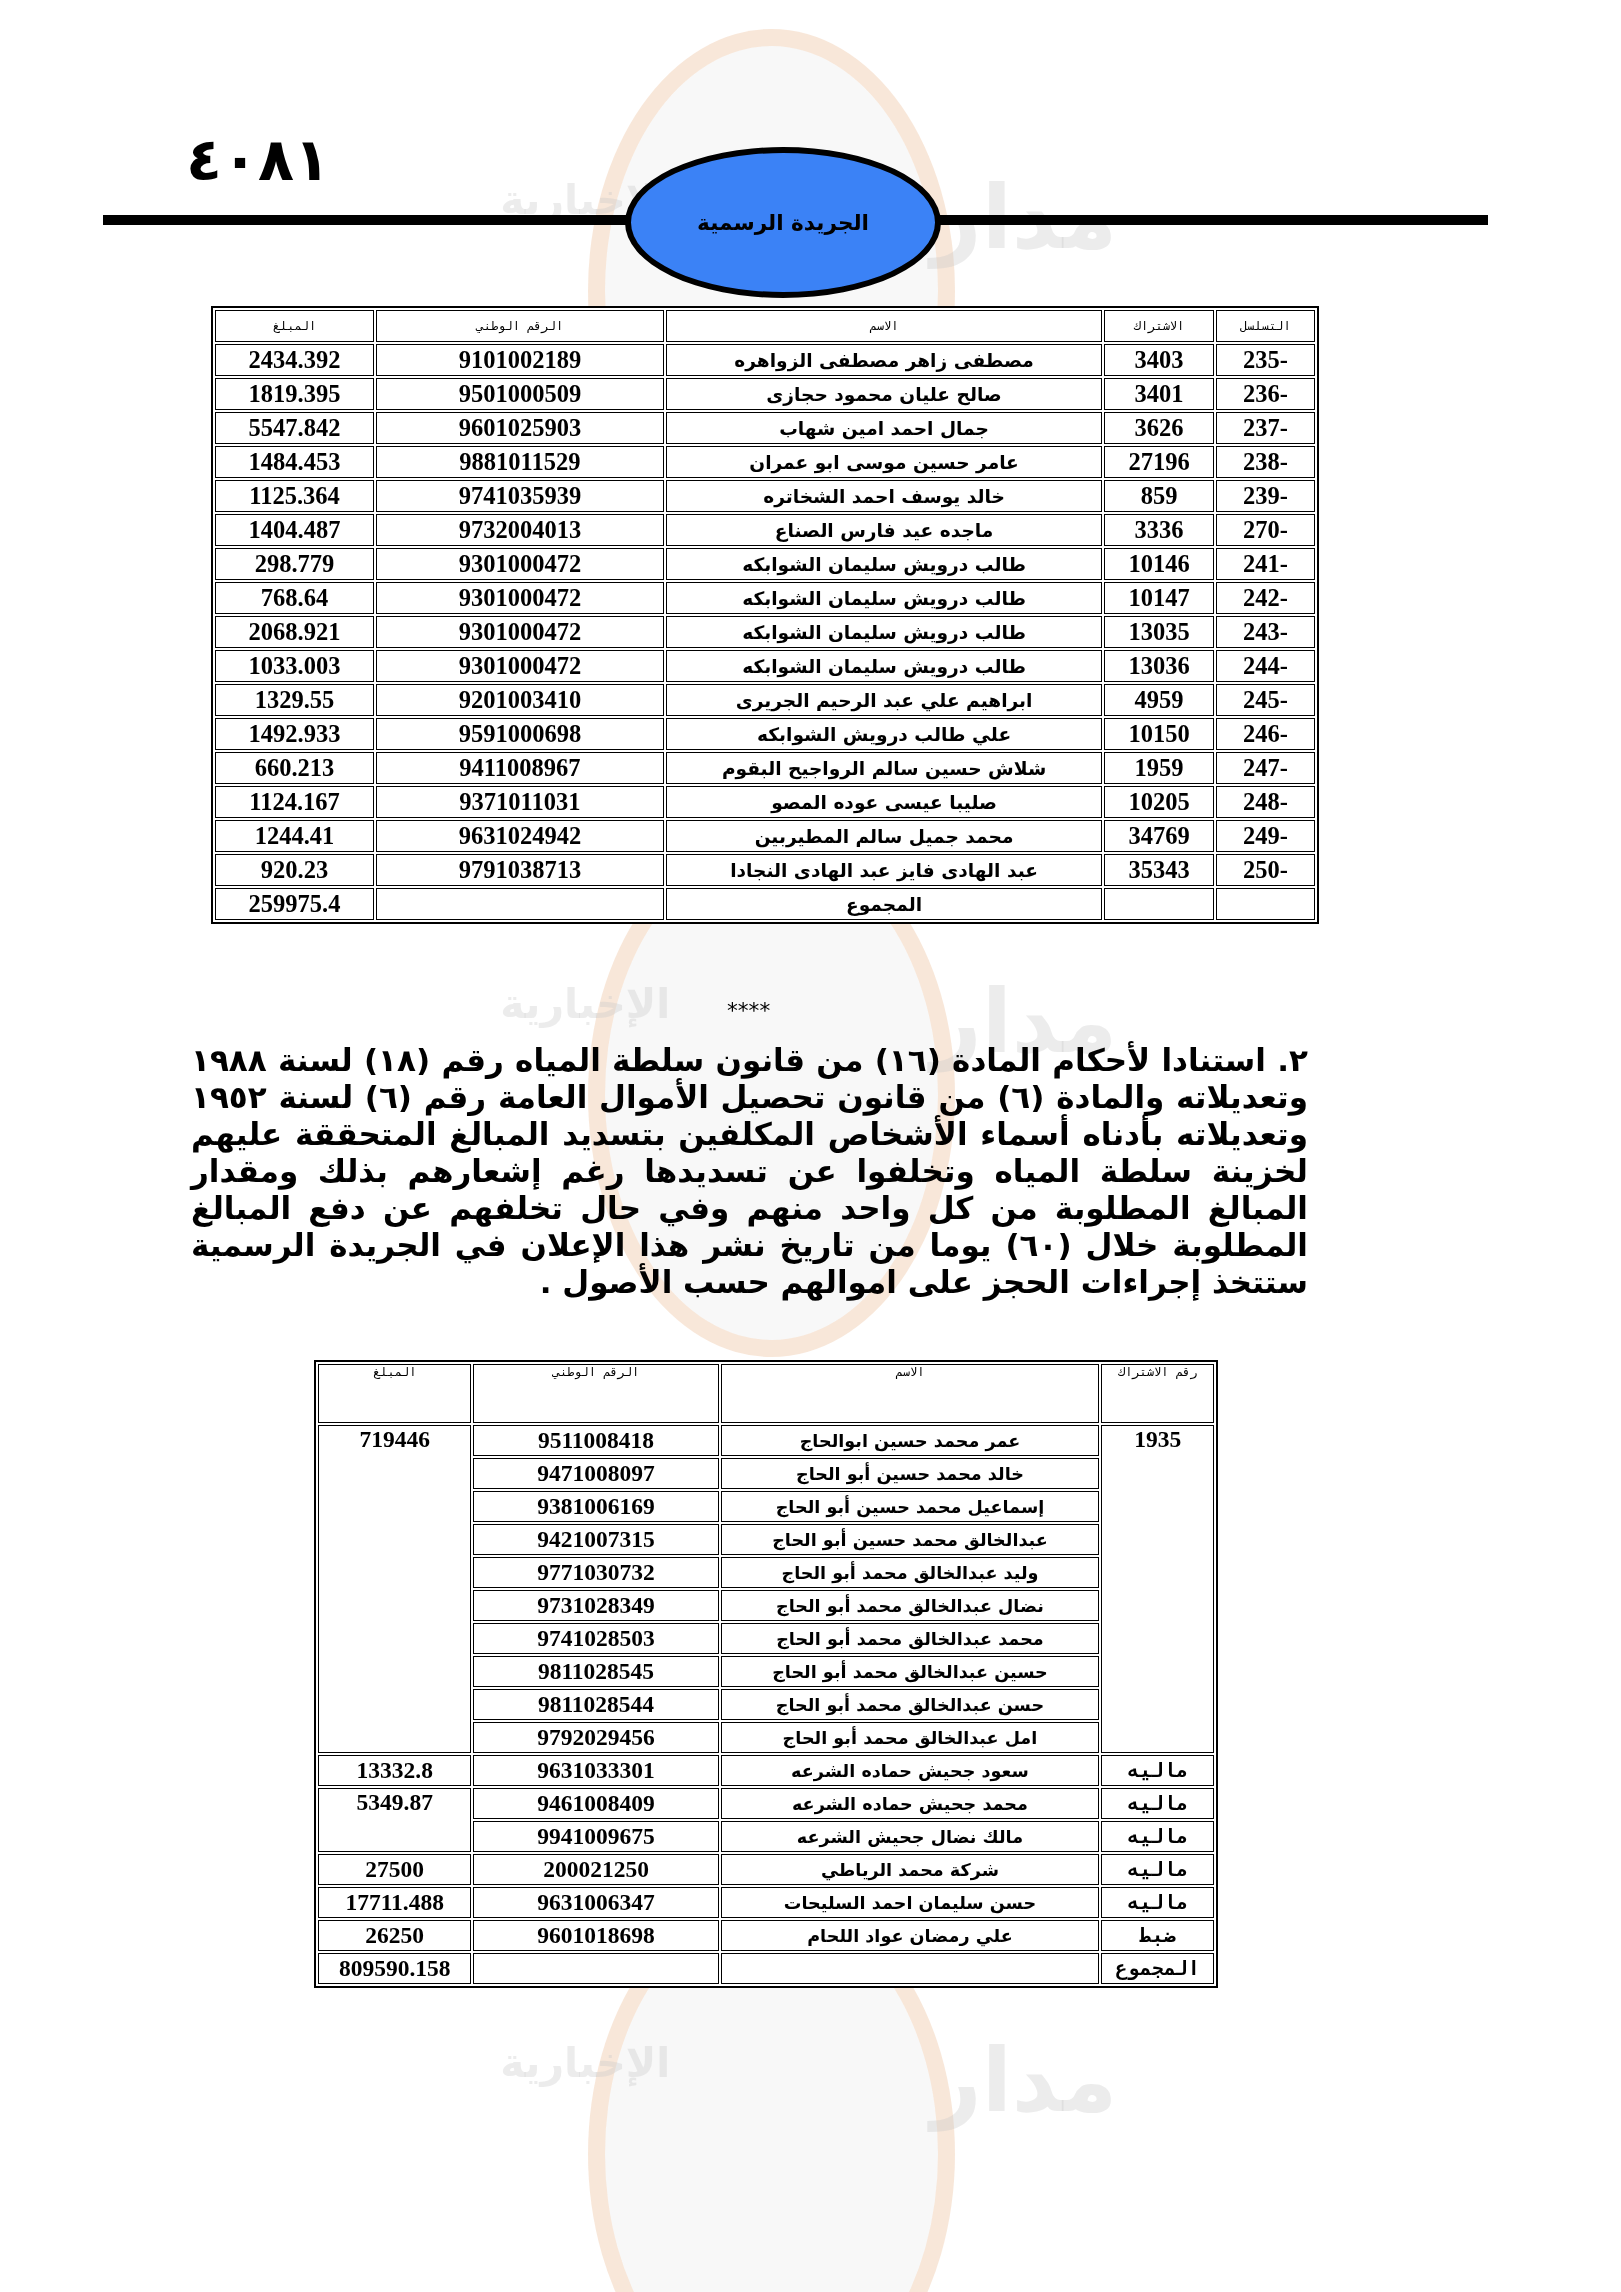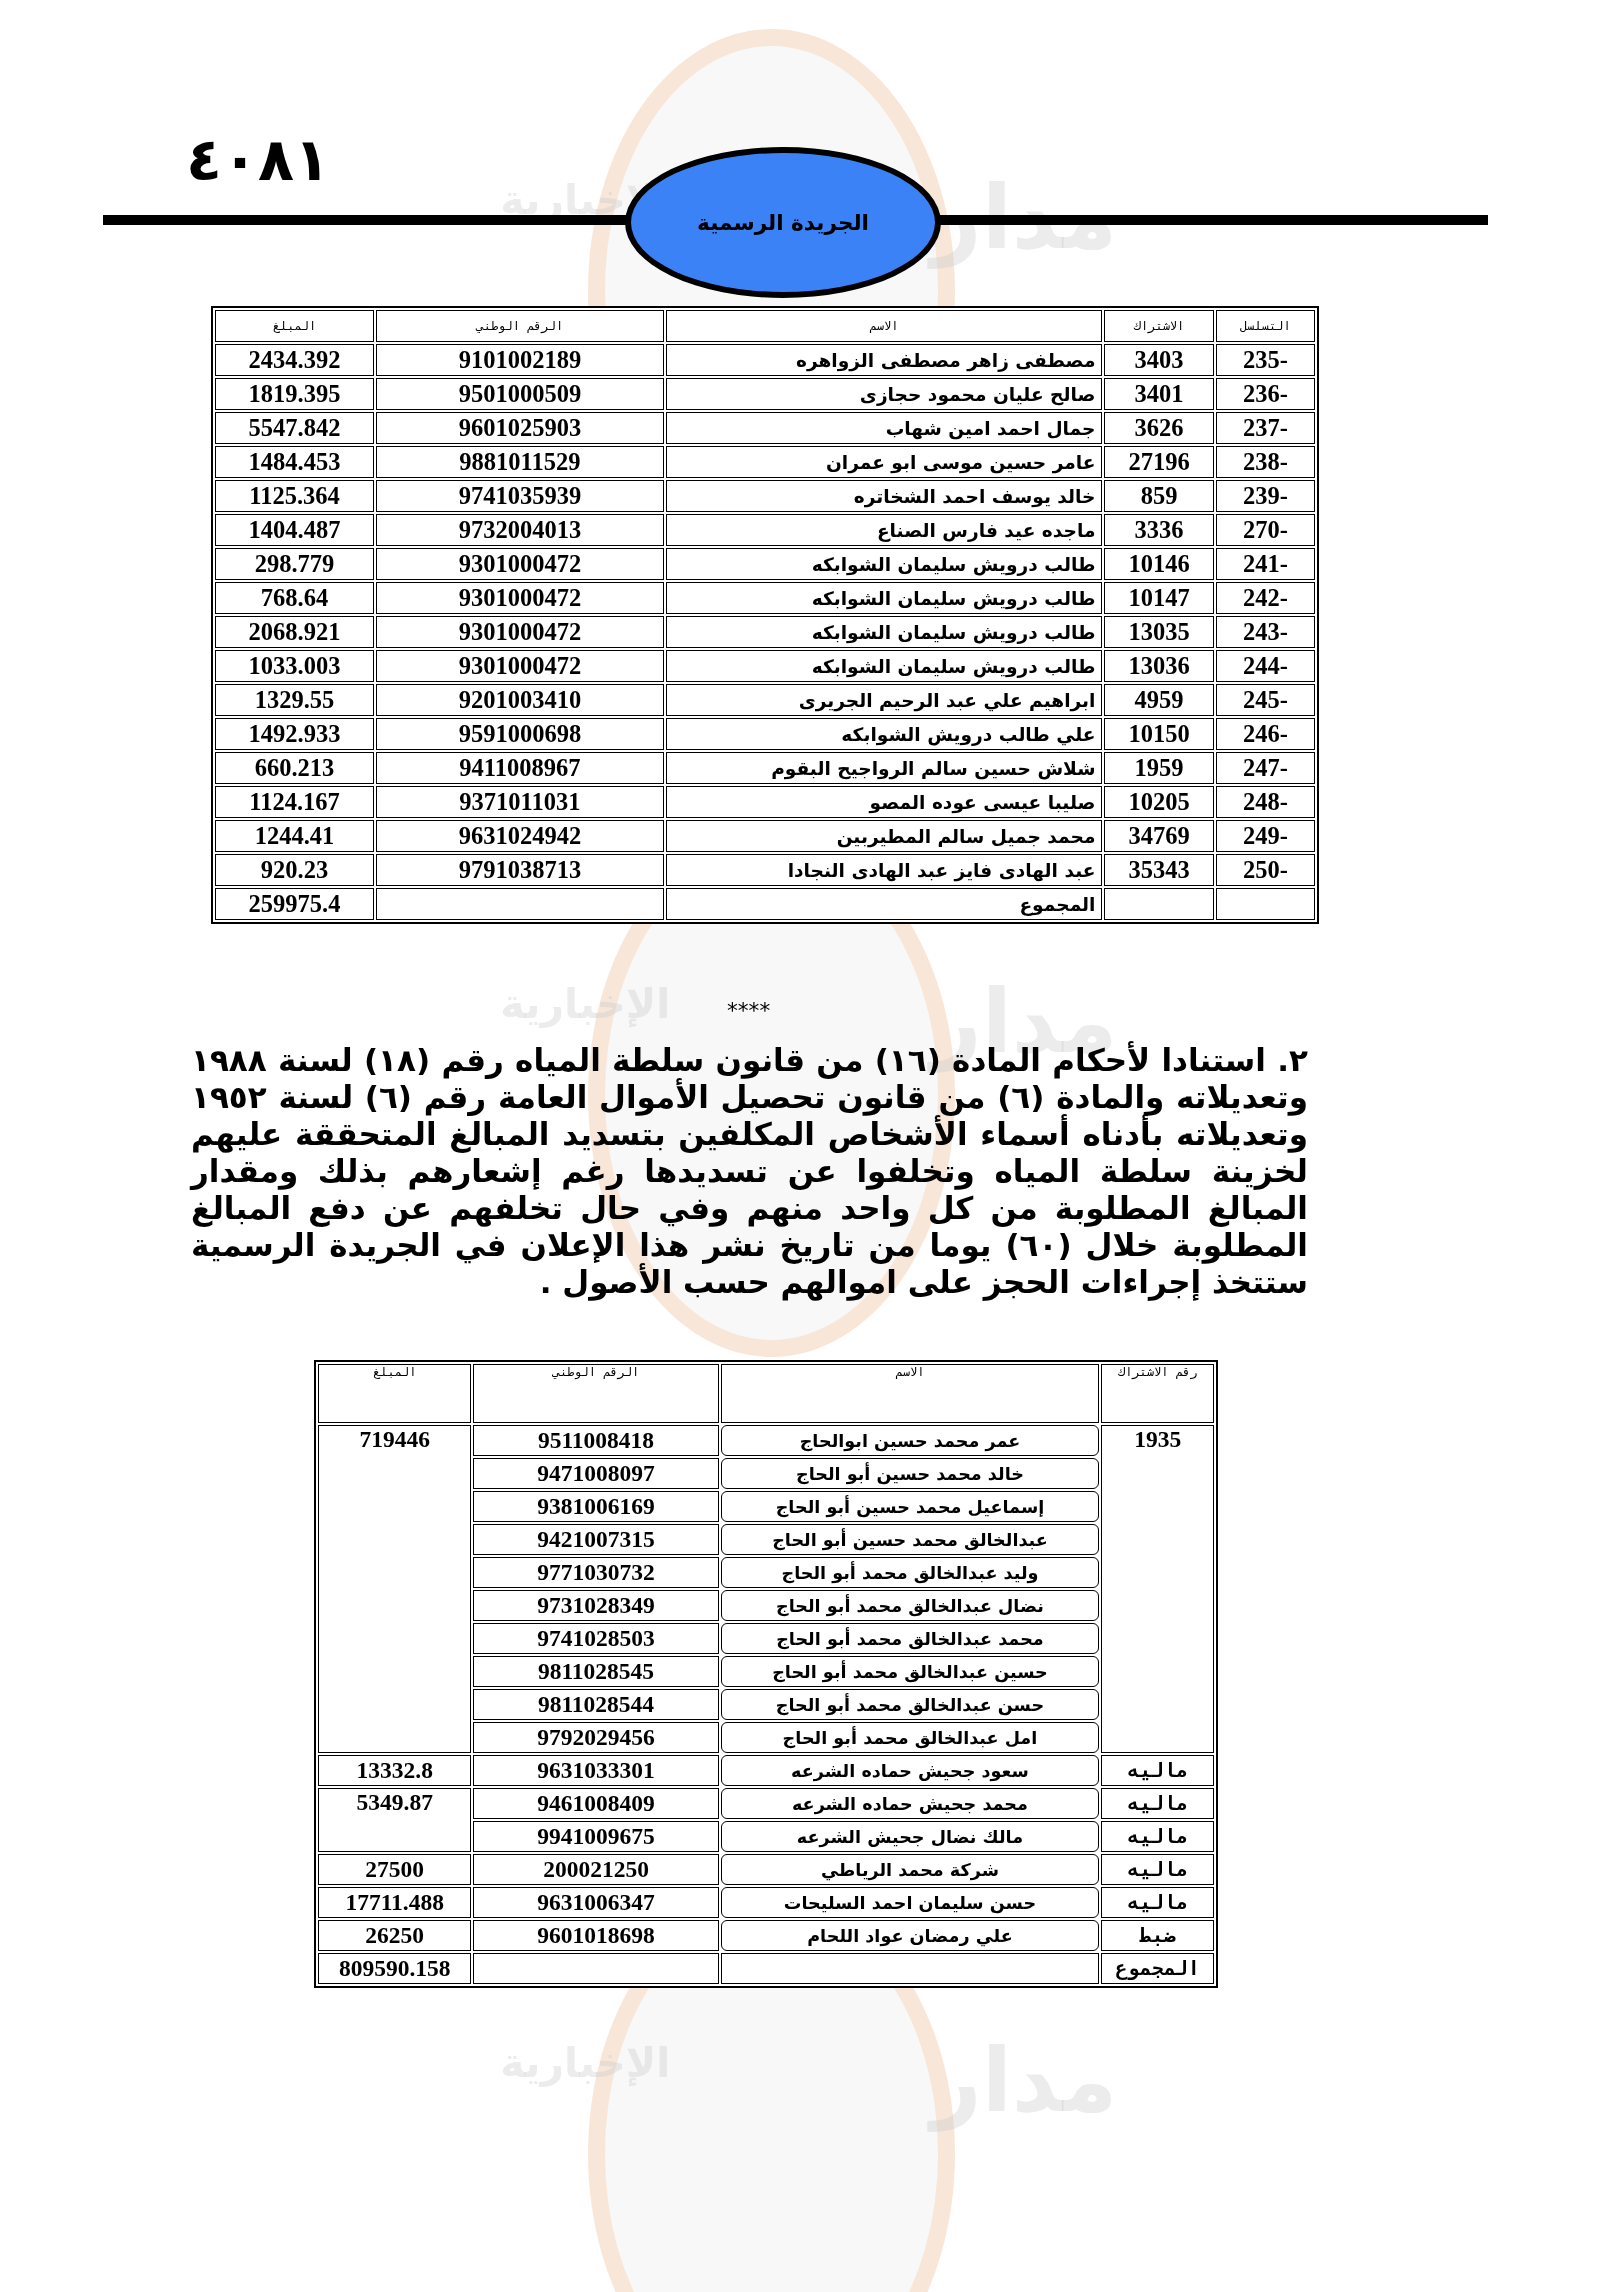--- a/index.html
+++ b/index.html
@@ -42,37 +42,37 @@
   }
   table.grid td, table.grid th {
     border: 1.5px solid #000; padding: 0 5.9px; text-align: center;
     font-weight: bold; white-space: nowrap; background: transparent;
   }
   table.grid th {
     font-family: Liberation Mono, monospace; font-weight: normal; font-size: 12px;
   }
   .t1 { left: 211px; top: 306px; width: 1108px; }
   .t1 td, .t1 th { height: 30px; font-size: 24.5px; }
-  .t1 td.name { text-align: right; font-family: "DejaVu Sans", sans-serif; font-size: 18.6px; }
+  .t1 td.name { text-align: center; font-family: "DejaVu Sans", sans-serif; font-size: 18.6px; }
   .t1 td.num { font-family: "Liberation Serif", serif; }
 
   .stars {
     position: absolute; left: 727px; top: 998px; font-family: "DejaVu Sans", sans-serif;
     font-size: 21.6px;
   }
   .notice {
     position: absolute; left: 191px; top: 1042px; width: 1117px; direction: rtl;
     text-align: justify; text-align-last: right; font-family: "DejaVu Sans", sans-serif;
     font-weight: bold; font-size: 31px; line-height: 37px;
   }
 
   .t2 { left: 314px; top: 1360px; width: 904px; }
   .t2 td, .t2 th { height: 29px; font-size: 23.5px; }
   .t2 th { height: 57px; font-size: 17.6px; vertical-align: top; padding-top: 3.9px; }
-  .t2 td.name { font-family: "DejaVu Sans", sans-serif; font-size: 17.6px; border-radius: 6px; }
+  .t2 td.name { font-family: "DejaVu Sans", sans-serif; font-size: 17.6px; }
   .t2 td.lbl { font-family: Liberation Mono, monospace; font-size: 20px; }
   .t2 td.top { vertical-align: top; }
 </style>
 </head>
 <body>
 
 <div class="wm" style="top:29px;">
   <div class="ring" style="left:78px;"></div>
   <div class="txt2">الإخبارية</div>
   <div class="txt1" style="left:421px;">مدار</div>

